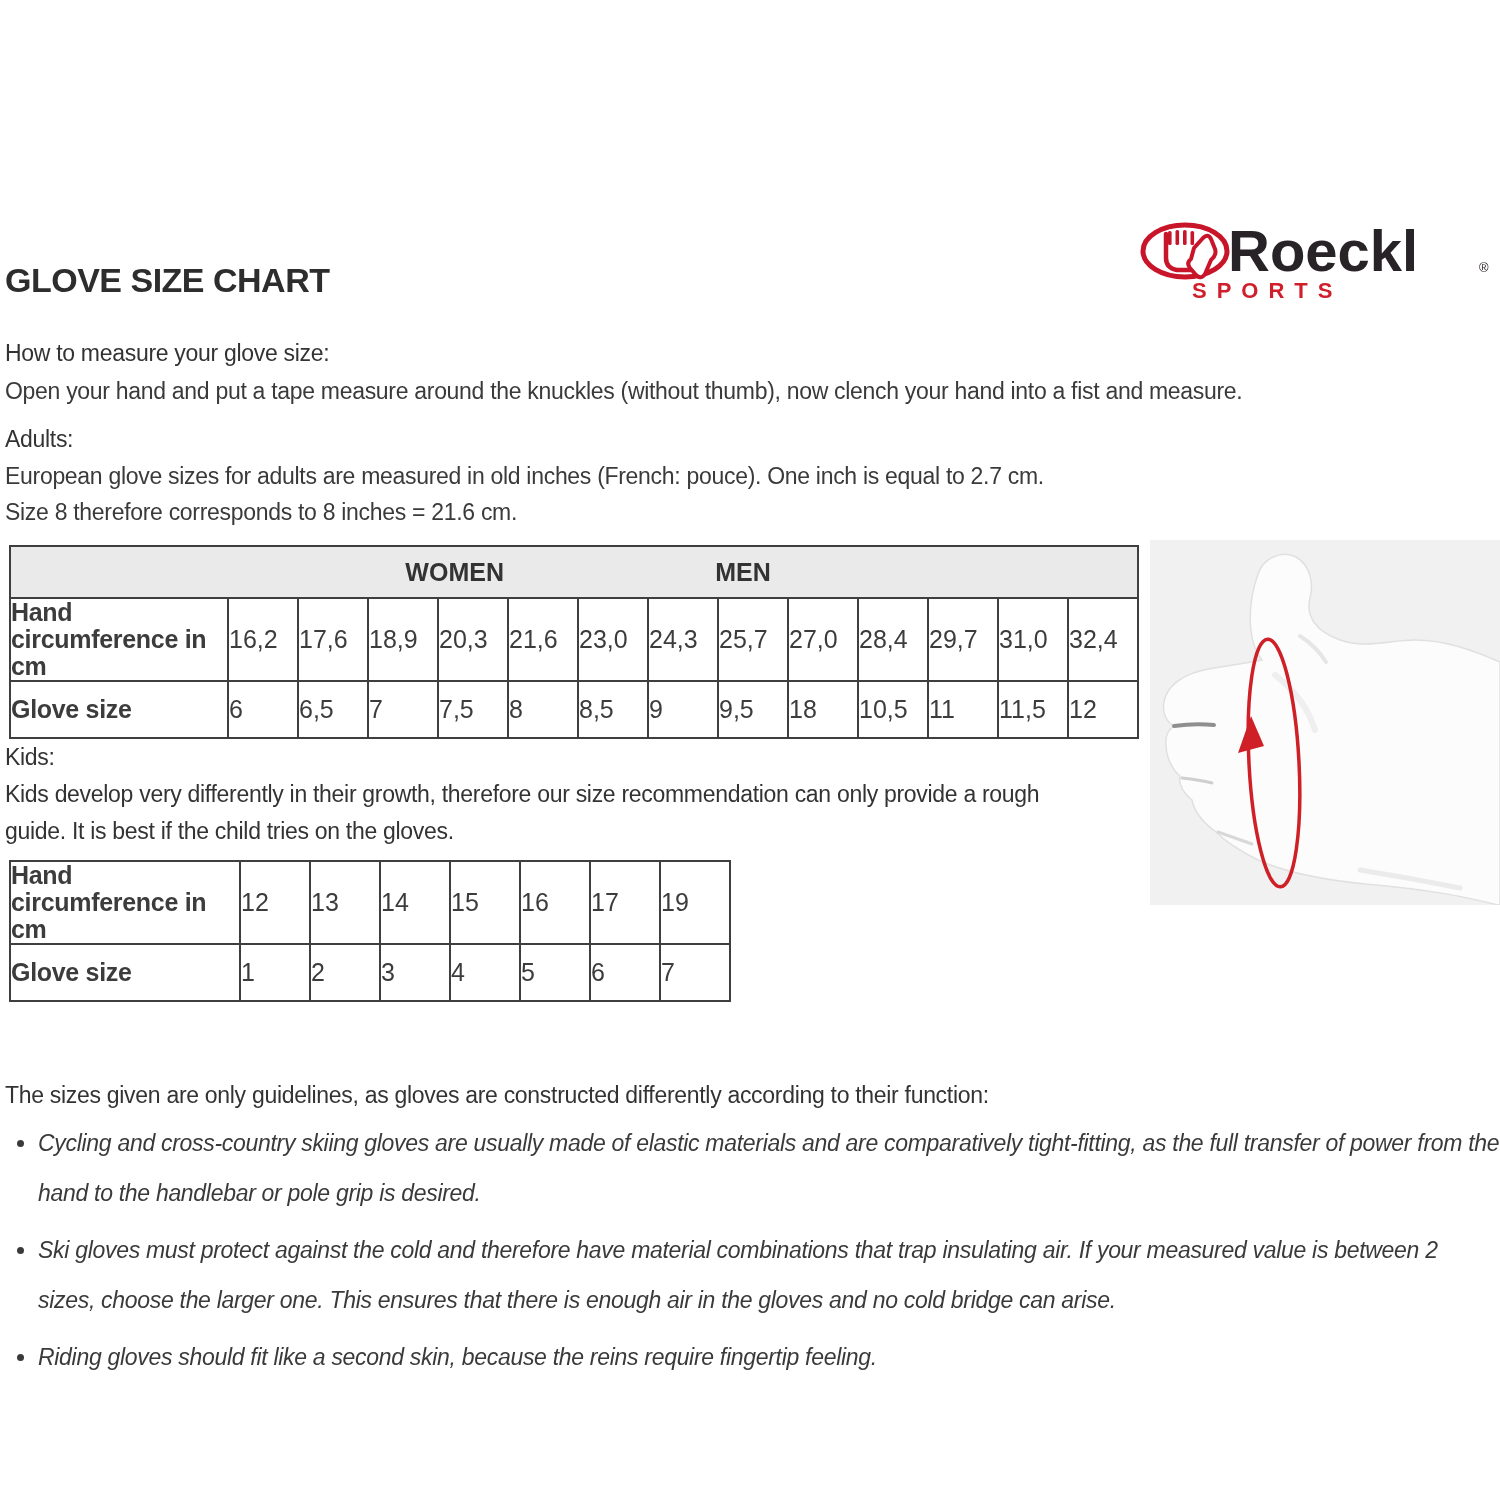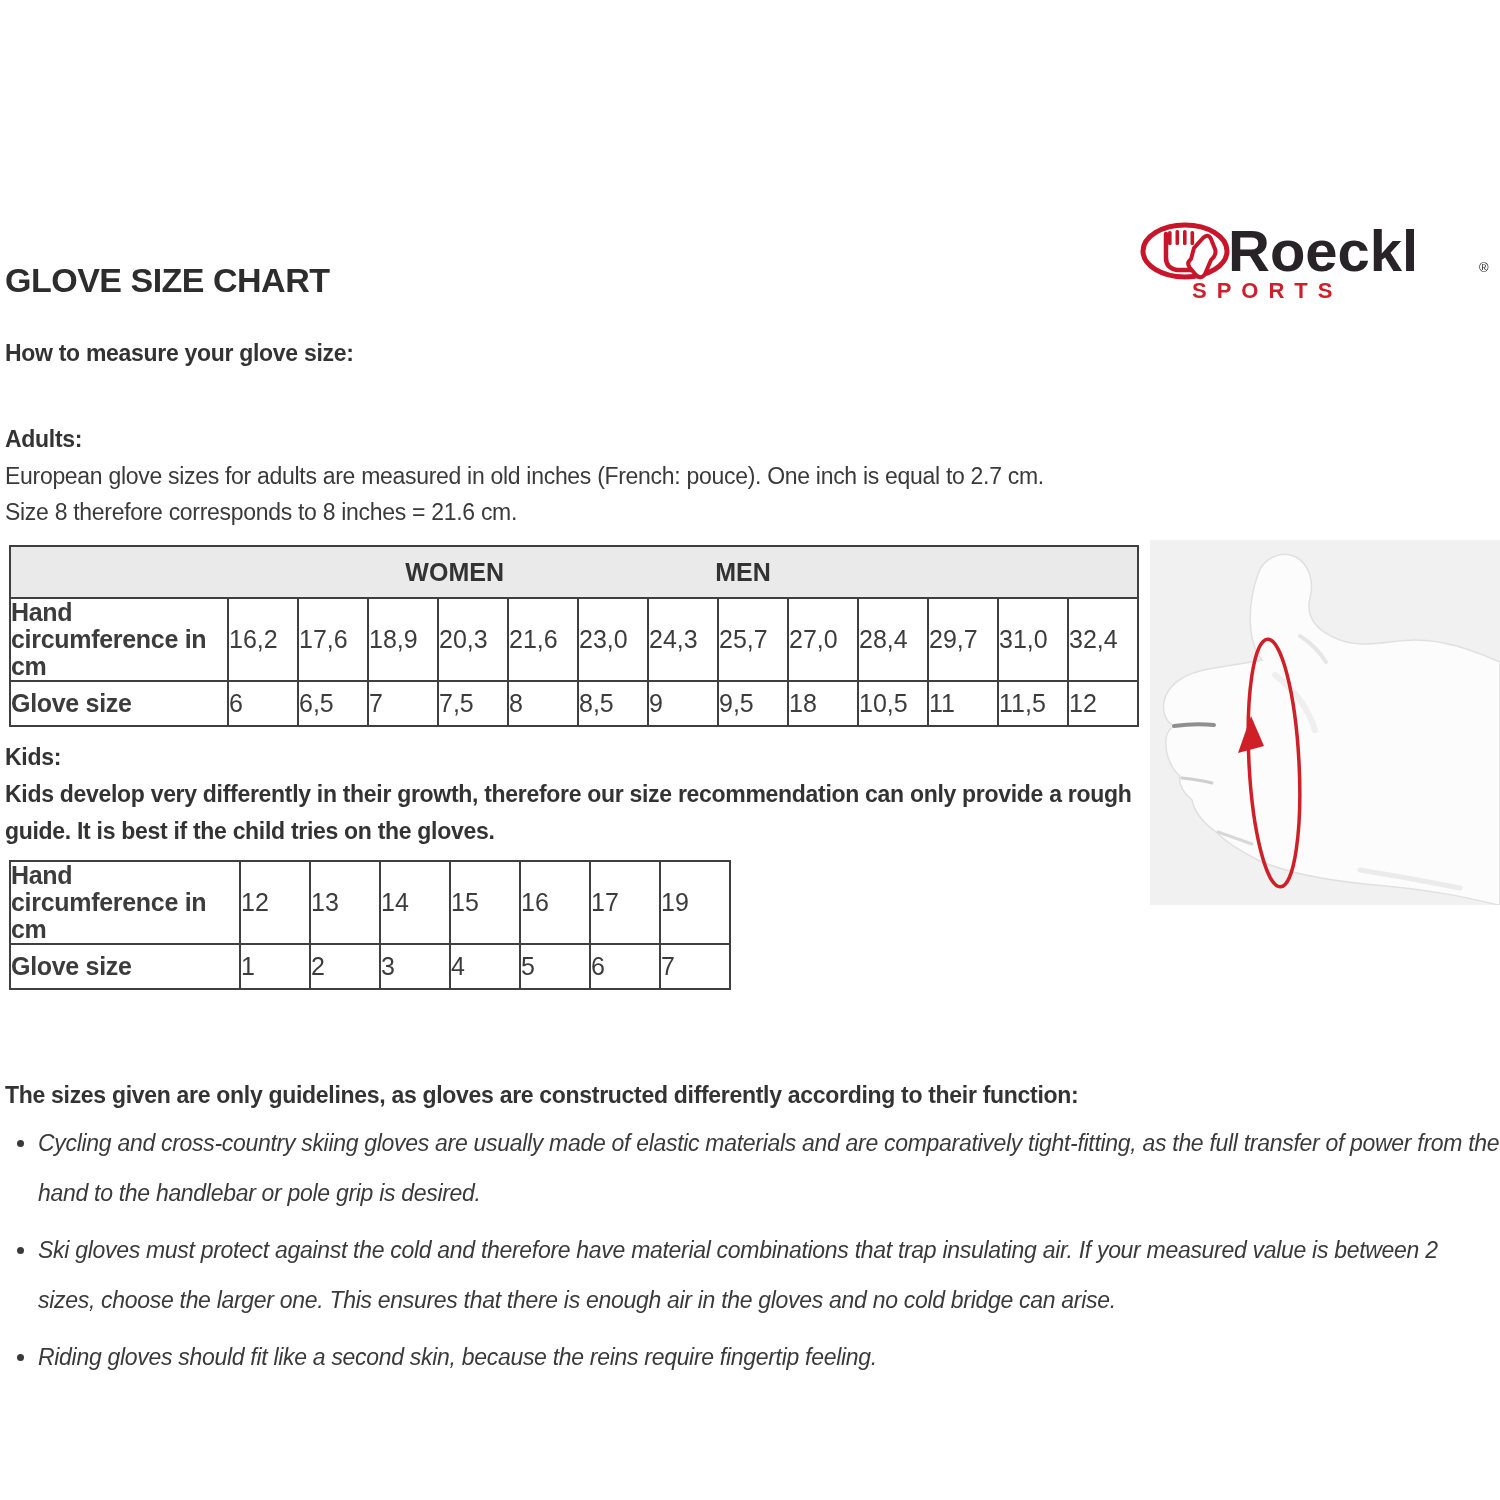--- a/index.html
+++ b/index.html
@@ -28,21 +28,21 @@
     font-size:22px;font-weight:bold;color:#d01f2b;
     letter-spacing:10px;white-space:nowrap;text-align:center;
   }
 
   
   .page-title{
     position:absolute;left:5px;top:261px;
     font-size:34px;font-weight:bold;color:#2d2d2d;
     letter-spacing:-0.5px;white-space:nowrap;margin:0;text-align:right;
   }
-  .h-bold{font-weight:bold;color:#333;}
+  .h-bold{font-weight:normal;color:#333;}
   .tline{
     position:absolute;left:5px;
     font-size:23px;line-height:30px;letter-spacing:-0.3px;
     white-space:nowrap;margin:0;
   }
 
   
   table.size-table{
     position:absolute;left:9px;
     border-collapse:collapse;table-layout:fixed;
@@ -58,21 +58,21 @@
     background:#eaeaea;height:50px;position:relative;
   }
   .ghdr{
     position:absolute;top:50%;transform:translate(-50%,-50%);
     font-size:25px;font-weight:bold;color:#333;white-space:nowrap;
   }
   td.row-label{
     text-align:left;font-weight:bold;font-size:22.5px;color:#333;
     padding:6px 10px 6px 20px;line-height:27px;letter-spacing:-0.3px;
   }
-  tr.data-row{height:45px;}
+  tr.data-row{height:57px;}
 
   
   ul.guide-list{
     position:absolute;left:10px;top:1118px;width:1462px;
     margin:0;padding:0 0 0 28px;
   }
   ul.guide-list li{
     font-size:23px;line-height:50px;letter-spacing:-0.3px;
     margin:0 0 7px 0;color:#3a3a3a;font-style:italic;
   }
@@ -99,20 +99,21 @@
       <path d="M55,26 L64,16 Q69,11 72,17 L76,27 Q78,33 72,38 L66,52 Q62,58 57,53 L51,46 Q47,41 52,37 Z" fill="#ffffff" stroke="#c8152a" stroke-width="4" stroke-linejoin="round"></path>
     </svg>
     <div class="logo-brand">Roeckl</div>
     <div class="logo-reg">®</div>
     <div class="logo-sub">SPORTS</div>
   </div>
 
   <h1 class="page-title">GLOVE SIZE CHART</h1>
 
   <p class="tline h-bold" style="top:338px">How to measure your glove size:</p>
+  <p class="tline" style="top:376px">Open your hand and put a tape measure around the knuckles (without thumb), now clench your hand into a fist and measure.</p>
 
   <p class="tline h-bold" style="top:424px">Adults:</p>
   <p class="tline" style="top:461px">European glove sizes for adults are measured in old inches (French: pouce). One inch is equal to 2.7 cm.</p>
   <p class="tline" style="top:497px">Size 8 therefore corresponds to 8 inches = 21.6 cm.</p>
 
   <table class="size-table" style="top:545px;width:1128px">
     <colgroup>
       <col style="width:218px">
       <col span="13" style="width:70px">
     </colgroup>

